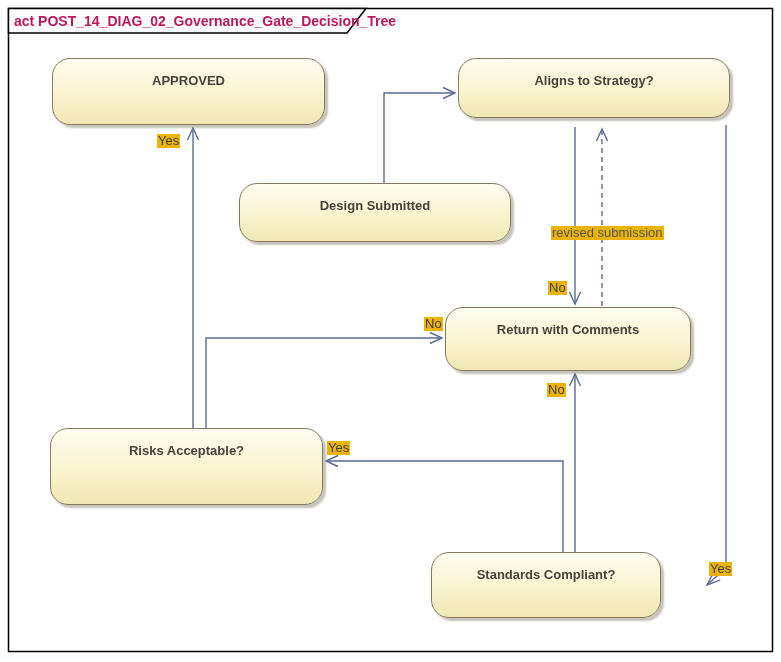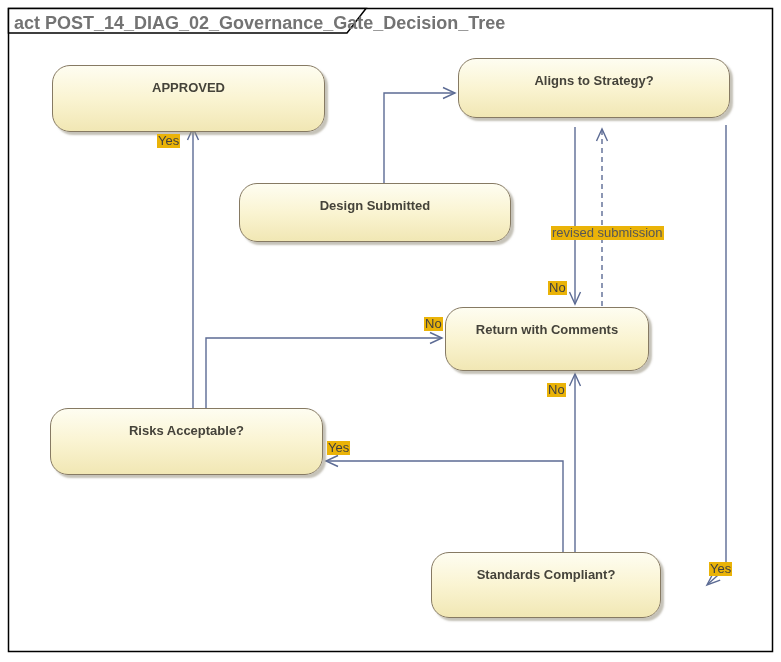--- a/index.html
+++ b/index.html
@@ -3,35 +3,35 @@
 <meta charset="utf-8">
 <style>
   html,body{margin:0;padding:0;background:#ffffff;}
   .stage{
     position:relative;width:781px;height:662px;background:#ffffff;overflow:hidden;
     font-family:"Liberation Sans", sans-serif;
   }
   .layer{position:absolute;left:0;top:0;z-index:1;}
   .tab-title{
     position:absolute;left:14px;top:13px;z-index:3;
-    font-size:18px;font-weight:bold;color:#737373;letter-spacing:0px;
+    font-size:14px;font-weight:bold;color:#be185d;letter-spacing:0px;
   }
   .node{
     position:absolute;z-index:2;box-sizing:border-box;
     border:1.5px solid #867a63;border-radius:18px;
     background:linear-gradient(180deg,#fefdf1 0%,#faf4d2 50%,#f1e7b4 100%);
     box-shadow:3px 3px 2px rgba(150,144,126,0.55);
     display:flex;justify-content:center;align-items:flex-start;
     padding-top:14px;font-size:13px;font-weight:bold;color:#45433a;
   }
-  #n-approved {left:52px; top:58px; width:273px;height:67px;margin-top:7px;}
+  #n-approved {left:52px; top:58px; width:273px;height:67px;}
   #n-aligns   {left:458px;top:58px; width:272px;height:60px;}
   #n-design   {left:239px;top:183px;width:272px;height:59px;}
-  #n-return   {left:445px;top:307px;width:204px;height:64px;}
-  #n-risks    {left:50px; top:408px;width:273px;height:67px;}
+  #n-return   {left:445px;top:307px;width:246px;height:64px;}
+  #n-risks    {left:50px; top:428px;width:273px;height:77px;}
   #n-standards{left:431px;top:552px;width:230px;height:66px;}
   .edge-label{
     position:absolute;z-index:3;font-size:13px;color:#3f3f3f;
     background:#eab308;padding:0 1px;line-height:14px;white-space:nowrap;
   }
   #l-risks-yes    {left:157px;top:134px;}
   #l-aligns-no    {left:548px;top:281px;}
   #l-revised      {left:551px;top:198px;color:#565656;margin-top:28px;}
   #l-risks-no     {left:424px;top:317px;}
   #l-standards-no {left:547px;top:383px;}

